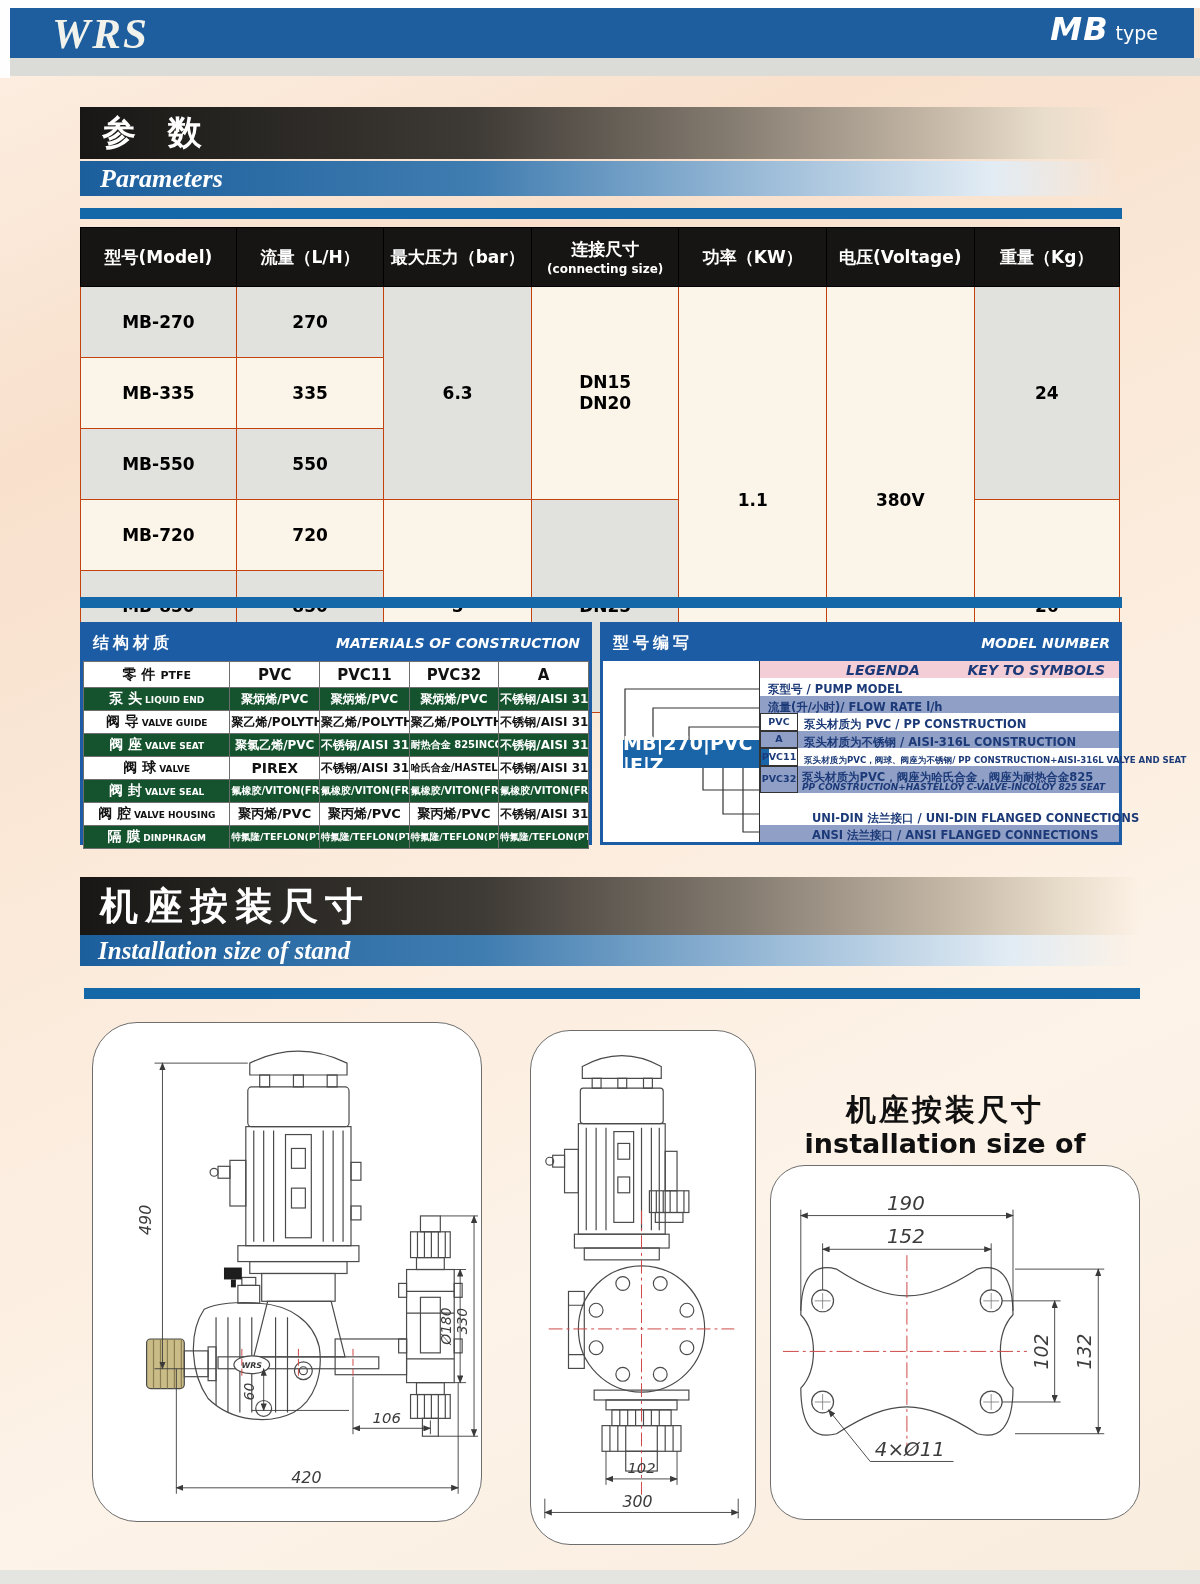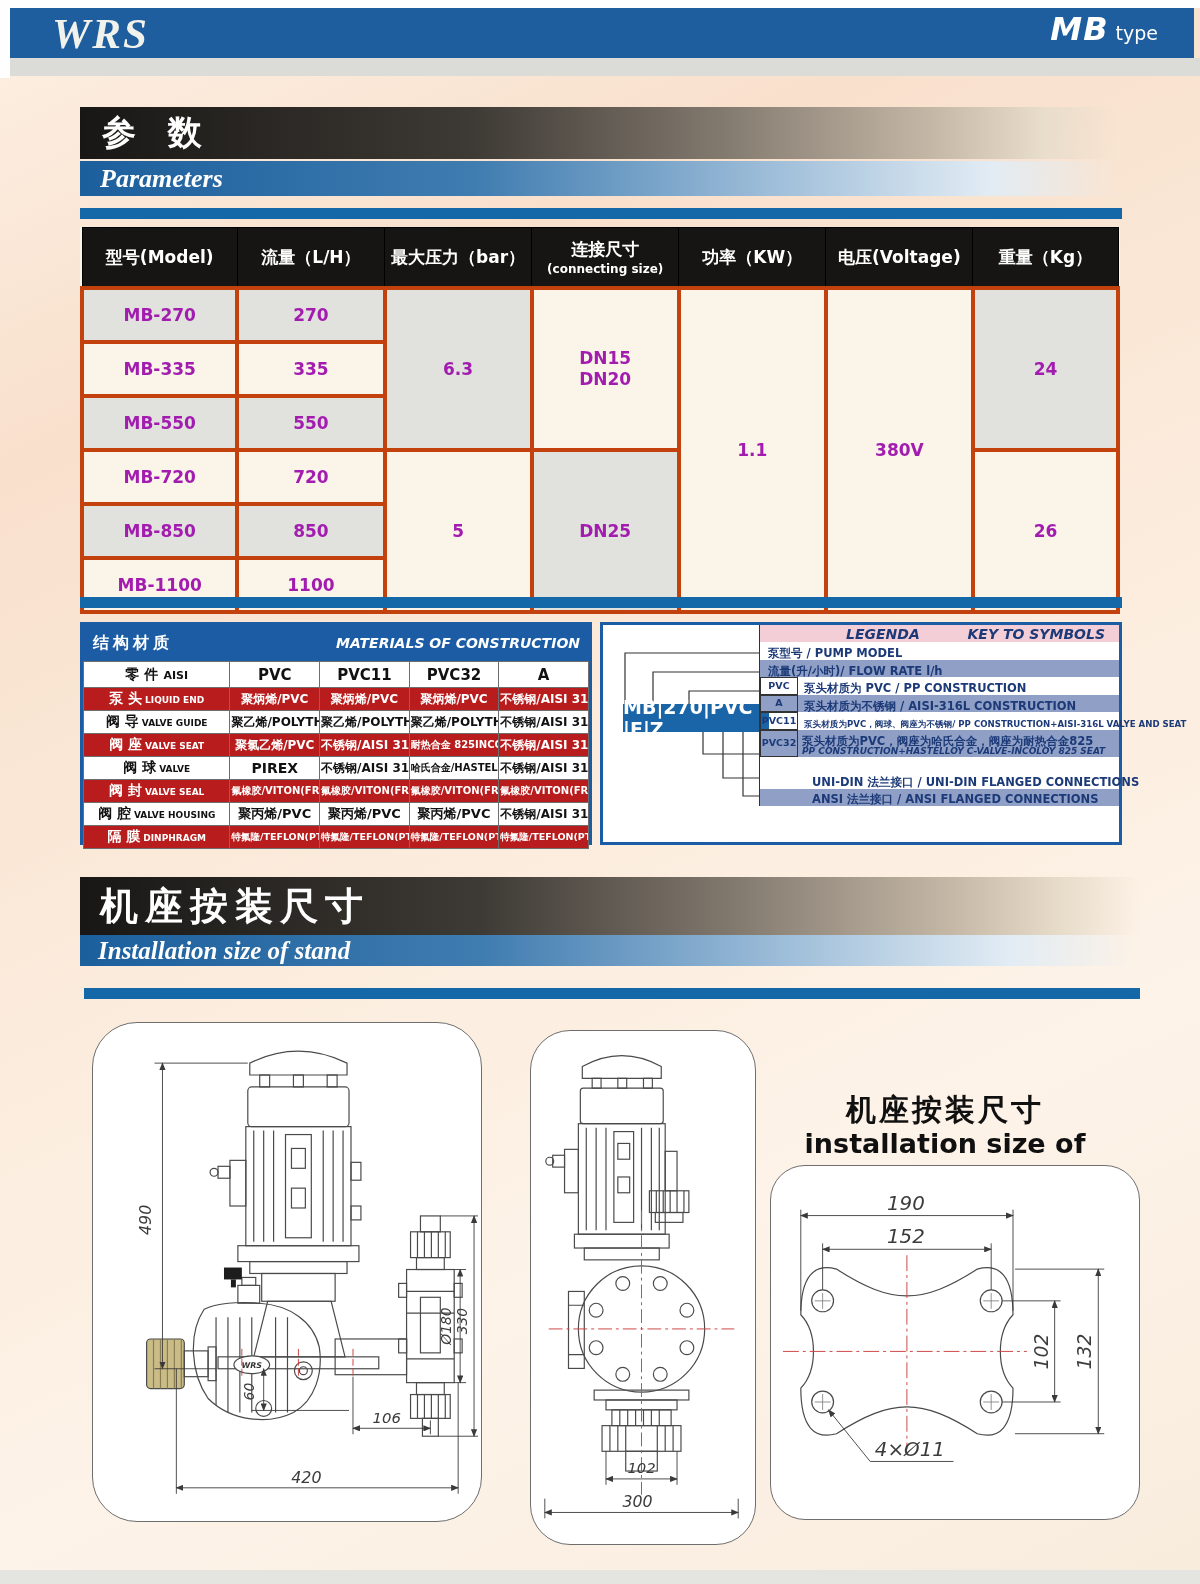--- a/index.html
+++ b/index.html
@@ -18,37 +18,37 @@
   .mbtype .small{font-size:19px;}
   .bar-dark{background:linear-gradient(90deg,#181715 0%,#3e3a35 38%,#837a6f 62%,#c4b7a6 82%,#e9ddcc 93%,rgba(233,221,204,0) 100%);
             color:#fff;font-weight:bold;display:flex;align-items:center;}
   .bar-blue{background:linear-gradient(90deg,#1c5f9d 0%,#3f7cb0 38%,#9cbcd8 66%,#e2ecf4 88%,rgba(255,255,255,0) 100%);
             color:#fff;display:flex;align-items:center;font-family:"Liberation Serif",serif;font-style:italic;font-weight:bold;}
   .divider{background:#1568a8;}
   
   table.ptable{border-collapse:collapse;table-layout:fixed;width:1040px;background:#fbf4e9;}
   table.ptable th{background:#161513;color:#fff;font-size:17px;font-weight:bold;height:58px;
                   border:1px solid #000;padding:0 2px;}
-  table.ptable td{height:50px;text-align:center;font-size:17px;font-weight:bold;color:#a21caf;
-                  border:4px solid #c2410c;padding:0;}
+  table.ptable td{height:50px;text-align:center;font-size:17px;font-weight:bold;color:#000000;
+                  border:1px solid #c2410c;padding:10px;}
   td.g{background:#e1e1dd;} td.c{background:#fbf4e9;}
   .pre{white-space:pre-line;line-height:1.25;}
   .th-sub{font-size:12px;font-weight:bold;margin-top:1px;}
   
   .bpanel{background:#fff;border:3px solid #1b5ca4;}
   .bp-head{height:36px;background:#1b5ca4;color:#fff;display:flex;align-items:center;
            justify-content:space-between;padding:0 9px 0 10px;}
   .bp-head .zh{font-size:16px;font-weight:bold;letter-spacing:4px;}
   .bp-head .en{font-size:14px;font-weight:bold;font-style:italic;}
   
   table.mtable{border-collapse:collapse;table-layout:fixed;width:100%;}
   table.mtable td{border:1px solid #6e6e6e;text-align:center;font-weight:bold;height:22px;
                   font-size:12px;color:#111;padding:0 1px;overflow:hidden;white-space:nowrap;}
   table.mtable tr.hd td{height:25px;background:#fff;font-size:15px;}
-  tr.slate td{background:#b91c1c;color:#fff;}
+  tr.slate td{background:#14532d;color:#fff;}
   td.partcell{text-align:left;padding-left:5px;}
   .part-zh{font-size:14px;} .part-en{font-size:9px;margin-left:3px;}
   
   .mn-body{position:relative;height:181px;background:#fff;}
   .mn-code{position:absolute;left:8px;top:79px;width:146px;height:28px;background:#1a64a8;color:#fff;
            display:flex;align-items:center;justify-content:center;font-weight:bold;font-size:19px;letter-spacing:0px;margin-left:12px;}
   .legend{position:absolute;left:156px;top:0;right:0;bottom:0;border-left:1px solid #333;
           display:flex;flex-direction:column;}
   .lg-pink{height:19px;background:#f3ced6;display:flex;align-items:center;justify-content:space-between;
            padding:0 14px 0 86px;color:#1c3a78;font-weight:bold;font-style:italic;font-size:14px;}
@@ -165,21 +165,21 @@
         <col style="width:29%">
         <col style="width:17.75%">
         <col style="width:17.75%">
         <col style="width:17.75%">
         <col style="width:17.75%">
       </colgroup>
     <tbody>
         <tr class="hd">
       <td class="partcell">
         <span class="part-zh">零 件</span>
-        <span style="font-size:11px">AISI</span>
+        <span style="font-size:11px">PTFE</span>
       </td>
       <td>PVC</td>
       <td>PVC11</td>
       <td>PVC32</td>
       <td>A</td>
     </tr>
     <tr class="slate">
       <td class="partcell"><span class="part-zh">泵 头</span><span class="part-en">LIQUID END</span></td>
       <td>聚炳烯/PVC</td>
       <td>聚炳烯/PVC</td>
@@ -226,20 +226,24 @@
       <td style="font-size:9.5px">特氟隆/TEFLON(PTFE)</td>
       <td style="font-size:9.5px">特氟隆/TEFLON(PTFE)</td>
       <td style="font-size:9.5px">特氟隆/TEFLON(PTFE)</td>
       <td style="font-size:9.5px">特氟隆/TEFLON(PTFE)</td>
     </tr>
   </tbody>
     </table>
 </div>
 
 <div class="abs bpanel" style="left:600px;top:622px;width:522px;height:223px;box-sizing:border-box;">
+  <div class="bp-head">
+    <span class="zh">型号编写</span>
+    <span class="en">MODEL NUMBER</span>
+  </div>
   <div class="mn-body">
     <svg width="156" height="181" style="position:absolute;left:0;top:0;">
       <g stroke="#333" stroke-width="1.2" fill="none">
         <path d="M22,79 V28 H156"></path>
           <path d="M50,79 V47 H156"></path>
           <path d="M86,79 V66 H156"></path>
         <path d="M100,107 V129 H156"></path>
           <path d="M120,107 V153 H156"></path>
           <path d="M140,107 V171 H156"></path>
       </g>

